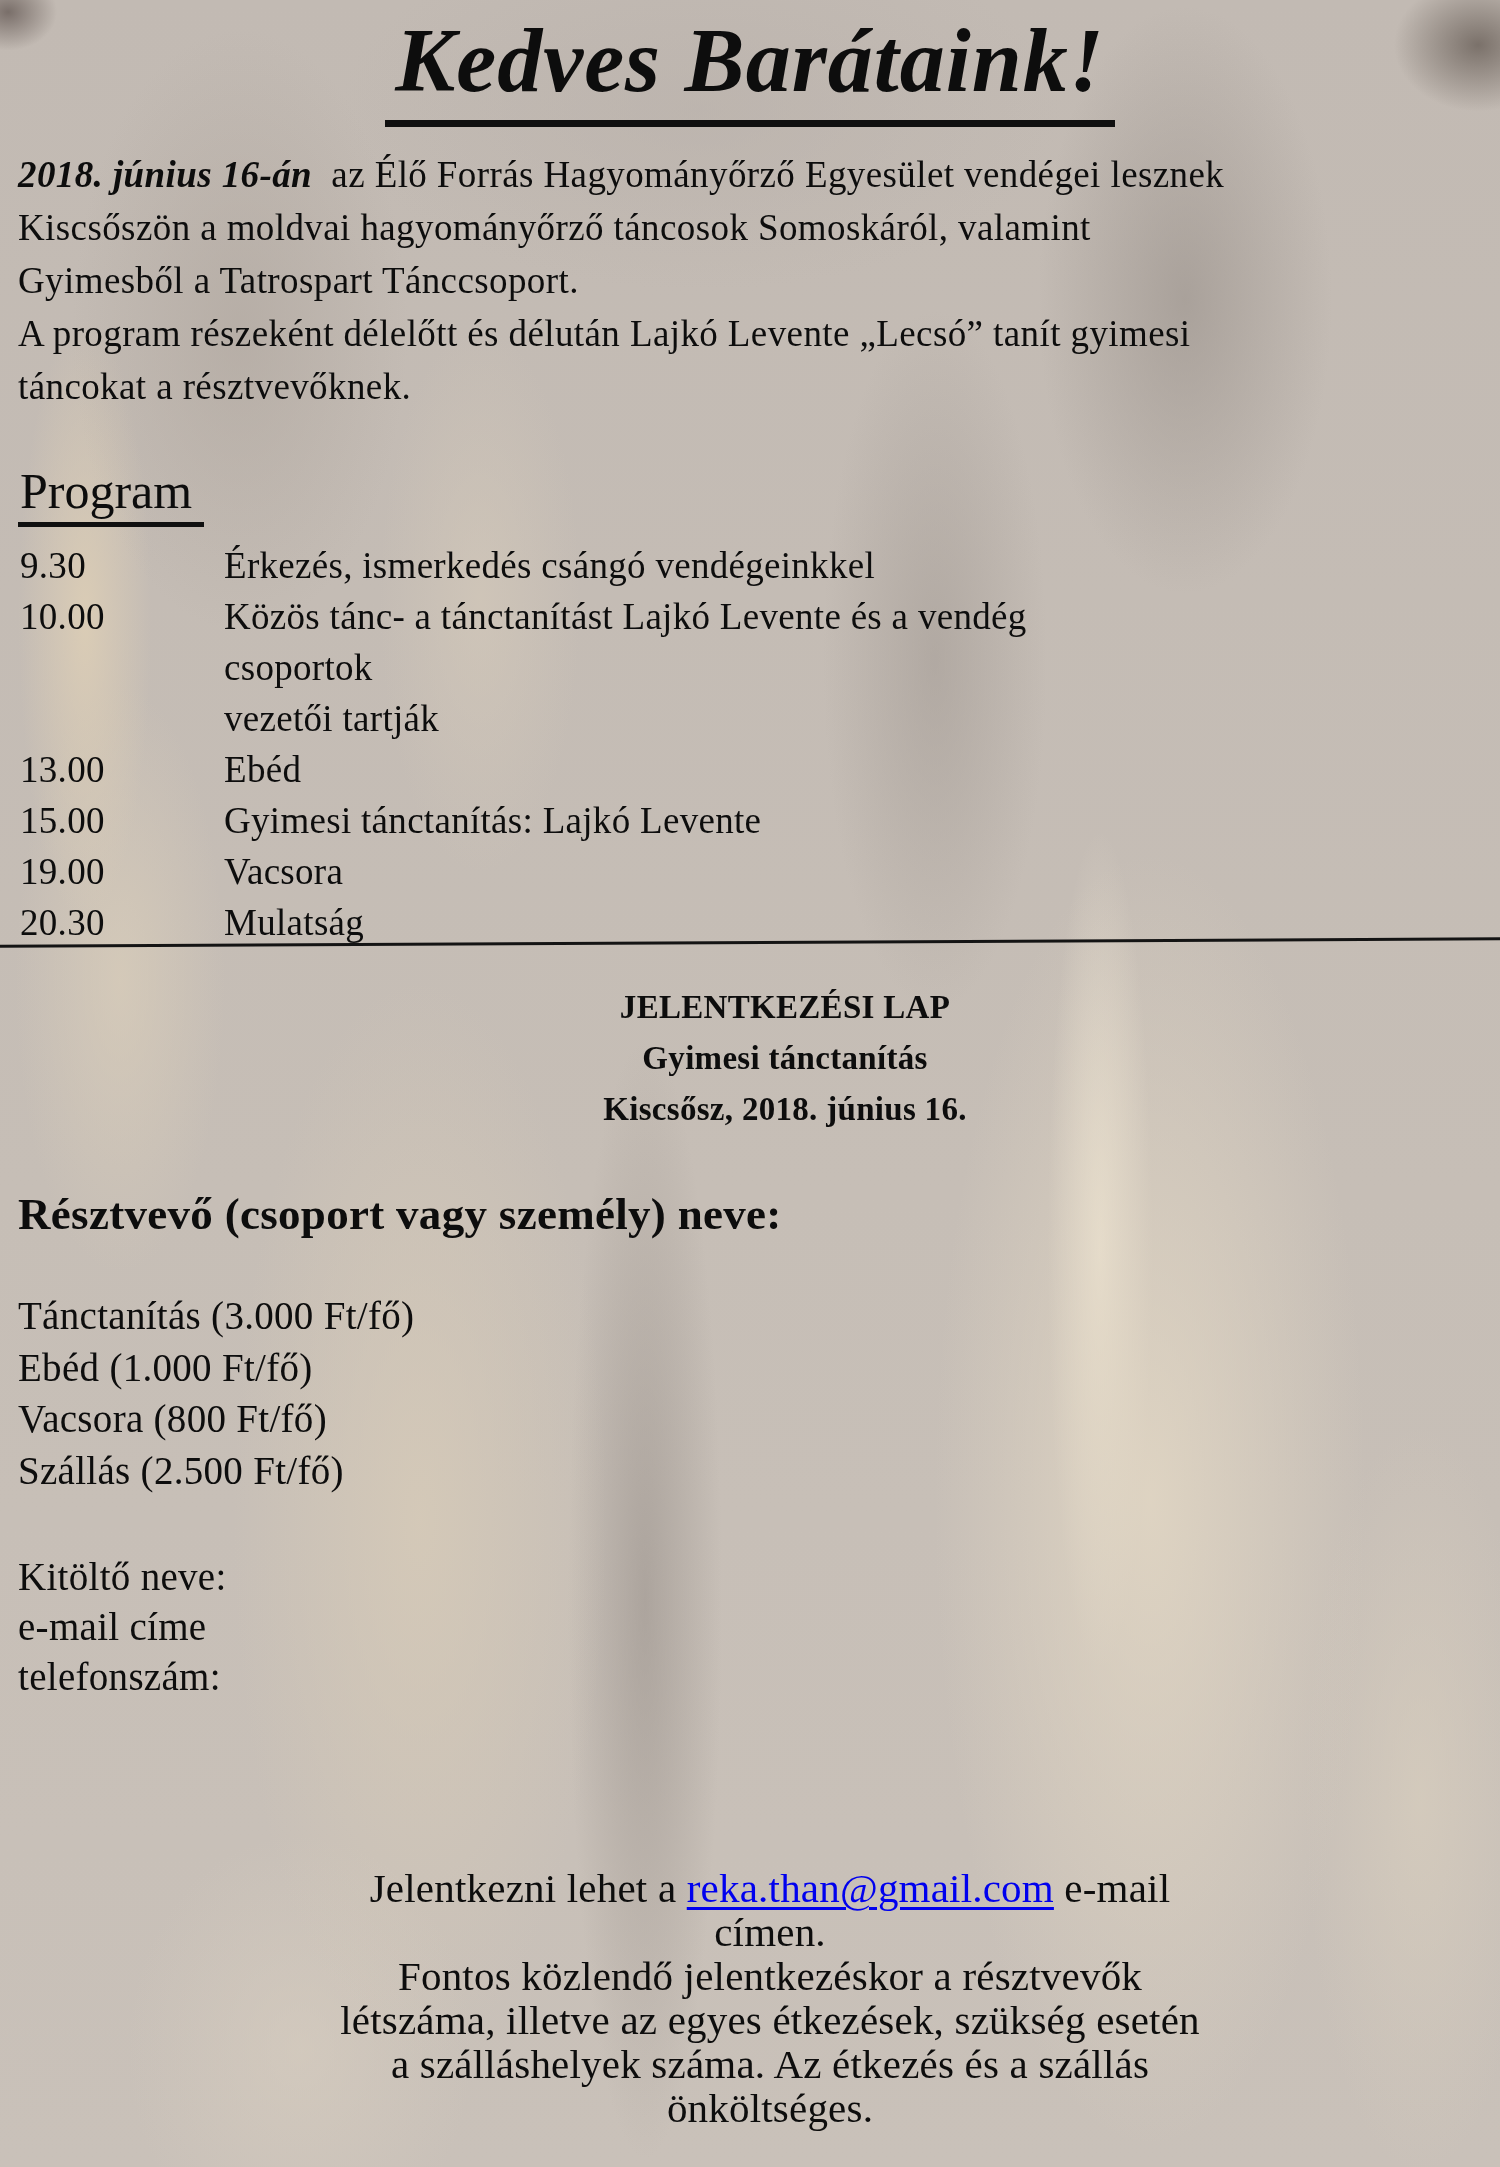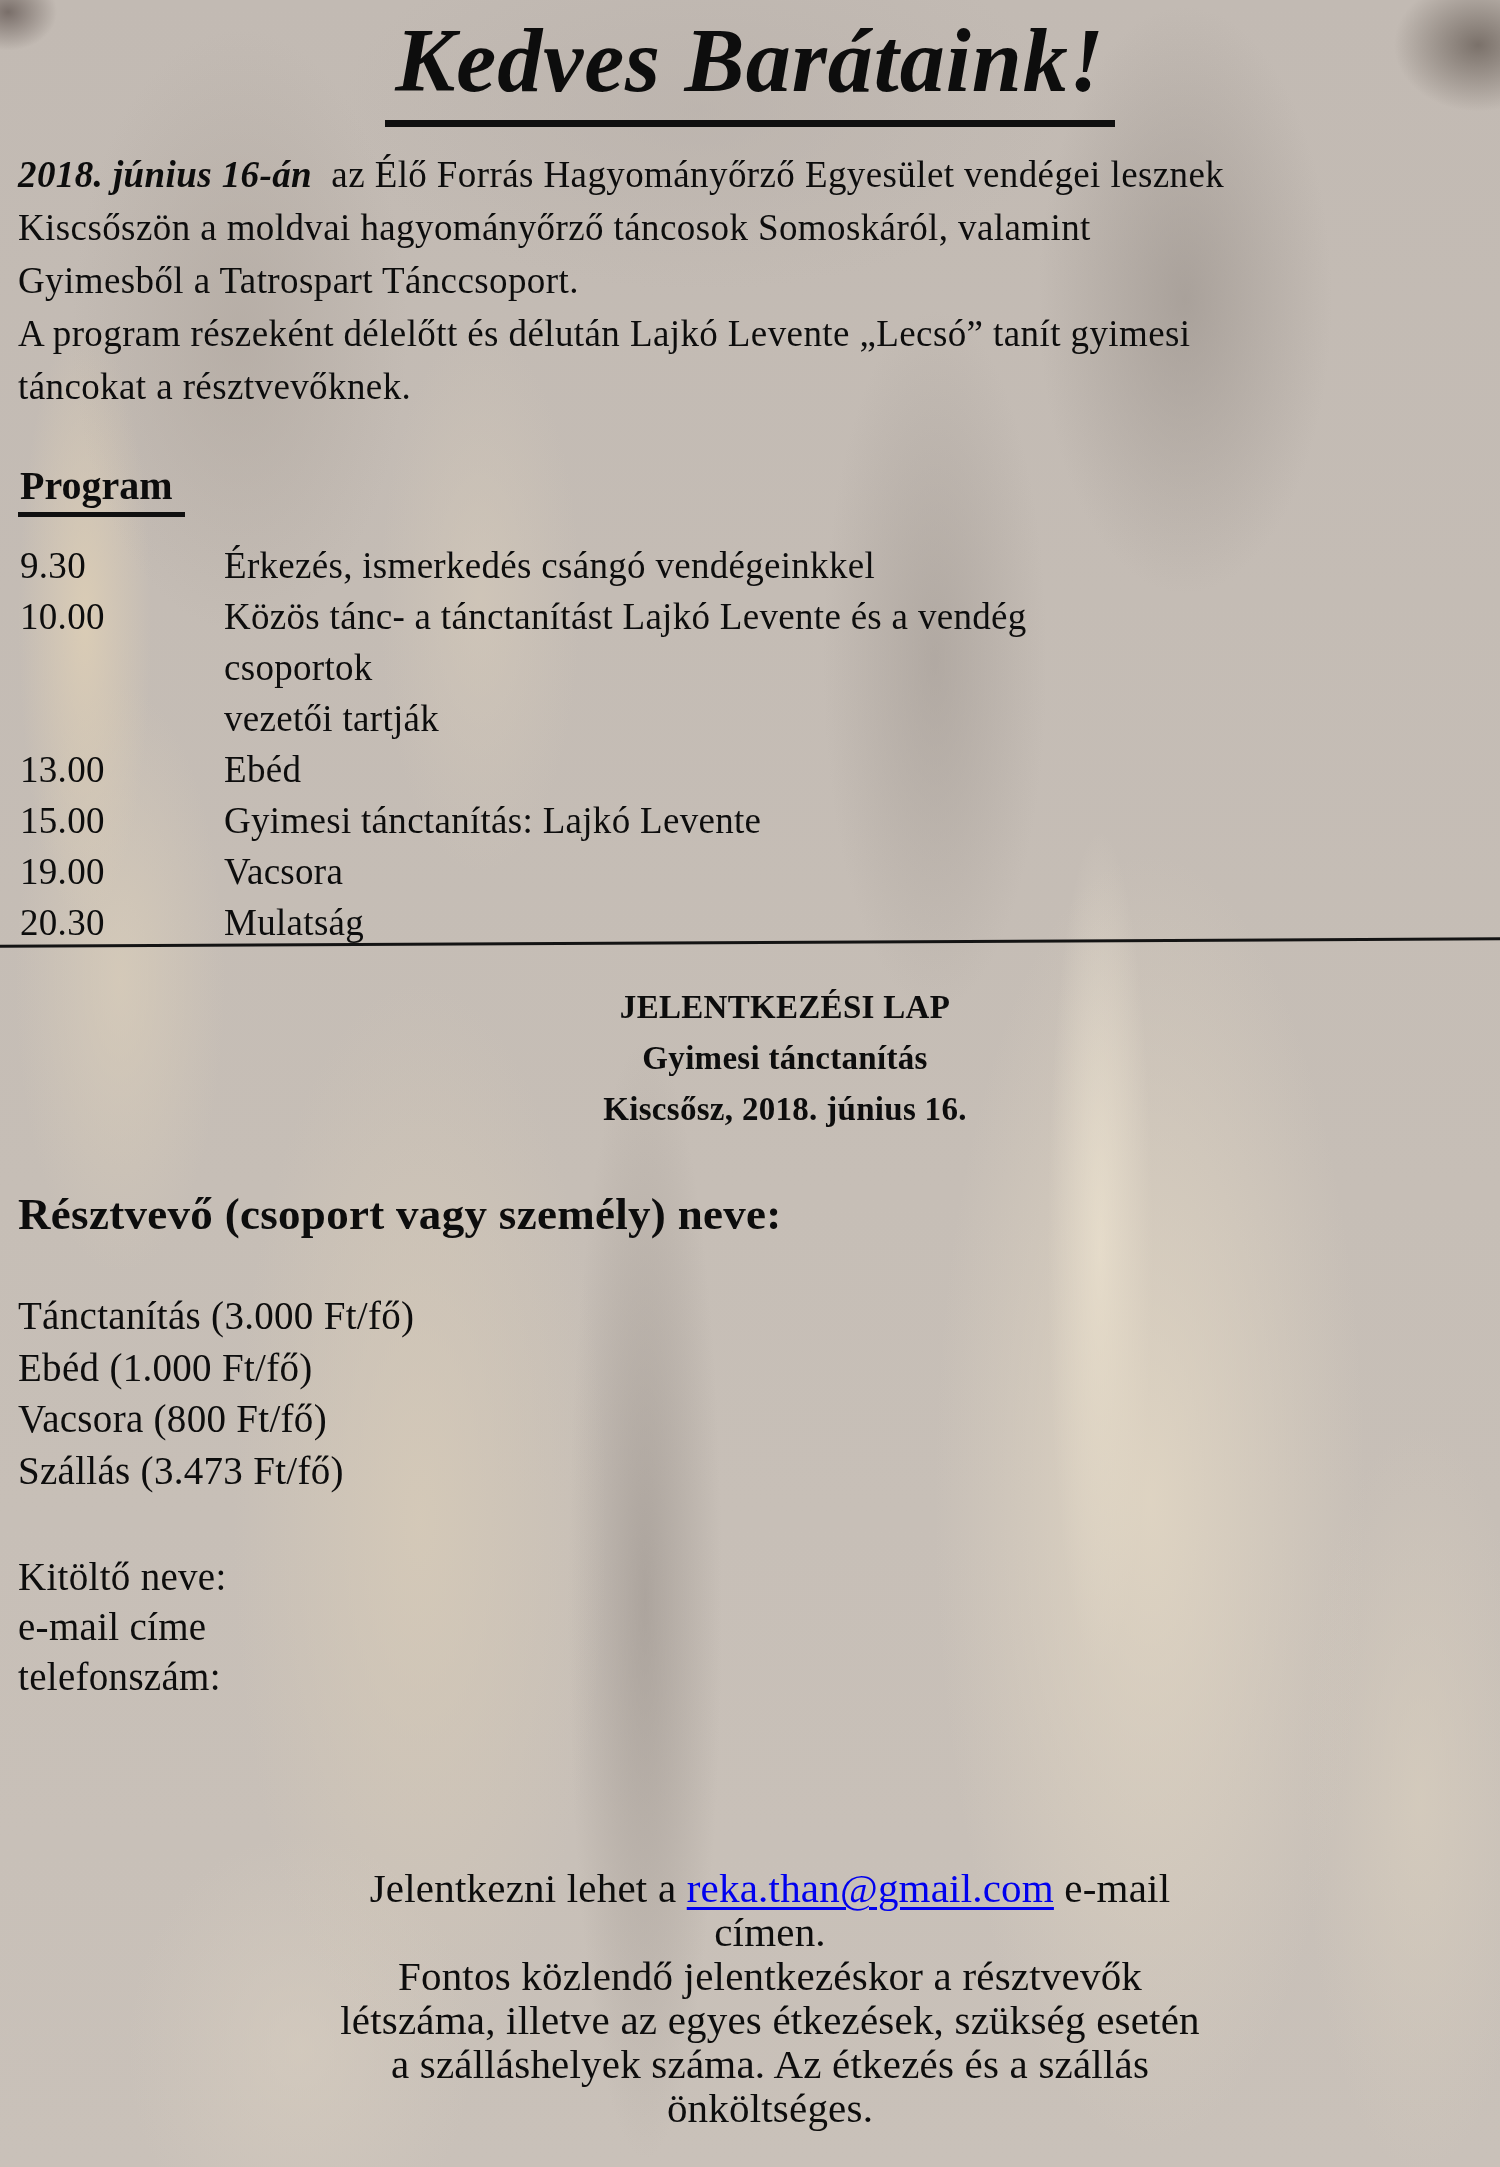--- a/index.html
+++ b/index.html
@@ -41,21 +41,21 @@
     padding:0 10px 12px 10px;
     border-bottom:7px solid #101010;
     letter-spacing:1px;
   }
 
   .intro{top:148px;left:18px;font-size:37px;line-height:53px;letter-spacing:.4px;}
   .intro .date{font-weight:bold;font-style:italic;}
 
   .program-head-wrap{top:466px;left:18px;}
   .program-head{
-    display:inline-block;font-size:40px;font-weight:bold;line-height:1;
+    display:inline-block;font-size:50px;font-weight:normal;line-height:1;
     padding:0 12px 6px 2px;border-bottom:5px solid #101010;
   }
 
   .program{top:540px;left:0;width:1256px;font-size:37px;letter-spacing:.3px;}
   .prow{display:flex;align-items:flex-start;}
   .ptime{flex:none;width:204px;padding-left:20px;line-height:51px;}
   .pdesc{flex:1;line-height:51px;}
   .desc-split{display:block;}
   .gap-spacer{display:inline-block;width:96px;}
 
@@ -138,21 +138,21 @@
   <div>Gyimesi tánctanítás</div>
   <div>Kiscsősz, 2018. június 16.</div>
 </div>
 
 <div class="layer participant">Résztvevő (csoport vagy személy) neve:</div>
 
 <div class="layer prices">
   <div>Tánctanítás (3.000 Ft/fő)</div>
   <div>Ebéd (1.000 Ft/fő)</div>
   <div>Vacsora (800 Ft/fő)</div>
-  <div>Szállás (3.473 Ft/fő)</div>
+  <div>Szállás (2.500 Ft/fő)</div>
 </div>
 
 <div class="layer fields">
   <div>Kitöltő neve:</div>
   <div>e-mail címe</div>
   <div>telefonszám:</div>
 </div>
 
 <div class="layer footer">
   <div><span>Jelentkezni lehet a </span><a href="mailto:reka.than@gmail.com">reka.than@gmail.com</a><span> e-mail</span></div>

